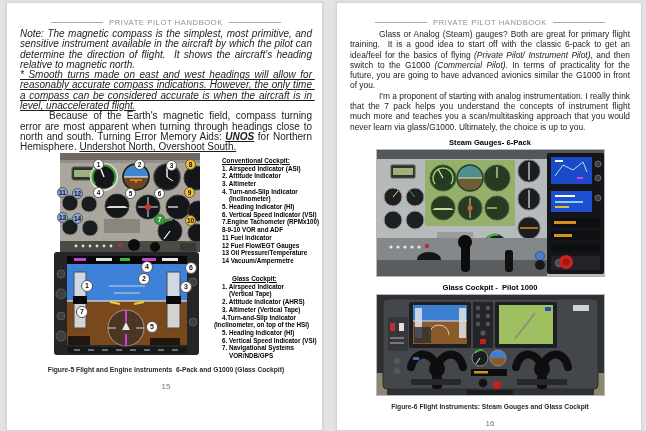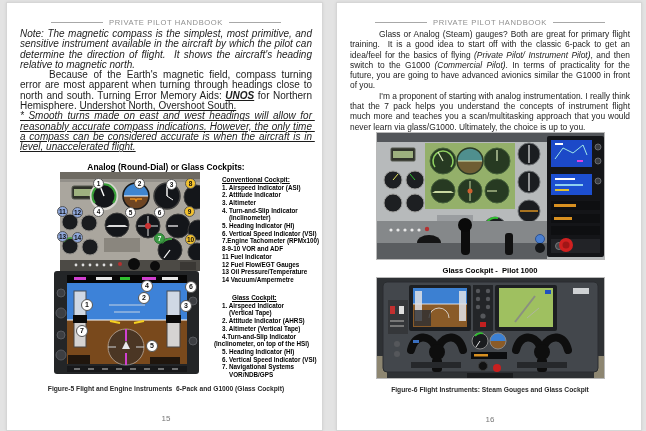--- a/index.html
+++ b/index.html
@@ -42,45 +42,44 @@
   .list-h { font-size:6.4px; font-weight:bold; text-decoration:underline;
     margin-bottom:1px; }
   .list-line { font-size:6.3px; font-weight:bold; line-height:7.7px; white-space:nowrap; }
   .list-line.cont { padding-left:7px; }
   .glass-block { margin-top:10px; }
   .fig5-lists .block1 { padding-left:14px; }
   .glass-block { padding-left:14px; }
 
   .cap { text-align:center; font-weight:bold; font-size:6.7px; color:#2a2a2a;
     margin-top:6px; white-space:pre-wrap; }
-  .pagenum { text-align:center; font-size:8px; color:#777; margin-top:22px; }
+  .pagenum { text-align:center; font-size:8px; color:#777; margin-top:9px; }
 
   .rimg-title { text-align:center; font-weight:bold; font-size:7.6px; margin-top:6px;
     margin-bottom:2px; white-space:pre-wrap; }
   .rimg { width:229px; margin:0 auto; border:1px solid #b9b9b9; }
   .rimg svg { display:block; }
 </style>
 </head>
 <body>
 
 <div class="page" id="page-left">
   <div class="hdr">
     <div class="hdr-rule"></div>
     <div class="hdr-text">PRIVATE PILOT HANDBOOK</div>
     <div class="hdr-rule"></div>
   </div>
 
 
   <p class="body it">Note: The magnetic compass is the simplest, most primitive, and sensitive instrument available in the aircraft by which the pilot can determine the direction of flight.  It shows the aircraft's heading relative to magnetic north.</p>
 
+  <p class="body it ul">* Smooth turns made on east and west headings will allow for reasonably accurate compass indications. However, the only time a compass can be considered accurate is when the aircraft is in level, unaccelerated flight.</p>
+
   <p class="body indent"><span>Because of the Earth's magnetic field, compass turning error are most apparent when turning through headings close to north and south. Turning Error Memory Aids: </span><span class="bi-ul">UNOS</span><span> for Northern Hemisphere. </span><span class="ul">Undershot North, Overshoot South.</span></p>
 
-  <p class="body it ul">* Smooth turns made on east and west headings will allow for reasonably accurate compass indications. However, the only time a compass can be considered accurate is when the aircraft is in level, unaccelerated flight.</p>
-
-  <div class="sec-h1">Analog (Round-Dial) or Glass Cockpits:</div>
 
   <div class="fig5-row">
     <div class="fig5-imgs">
 
       <div class="imgbox" style="width:140px;height:99px;margin-left:6px;">
         <svg width="140" height="99" viewBox="0 0 140 99">
           <rect width="140" height="99" fill="#aaa69e"></rect>
           <rect width="140" height="7" fill="#6e6a62"></rect>
           <rect y="7" width="140" height="3" fill="#93908a"></rect>
           <rect x="12" y="14" width="22" height="13" rx="2" fill="#2e3128" stroke="#55584e"></rect>
@@ -254,20 +253,21 @@
   <div class="hdr">
     <div class="hdr-rule"></div>
     <div class="hdr-text">PRIVATE PILOT HANDBOOK</div>
     <div class="hdr-rule"></div>
   </div>
 
   <p class="body indent" style="font-size:8.4px;"><span>Glass or Analog (Steam) gauges? Both are great for primary flight training.  It is a good idea to start off with the classic 6-pack to get an idea/feel for the basics of flying </span><span class="it">(Private Pilot/ Instrument Pilot)</span><span>, and then switch to the G1000 </span><span class="it">(Commercial Pilot)</span><span>. In terms of practicality for the future, you are going to have advanced avionics similar the G1000 in front of you.</span></p>
 
   <p class="body indent" style="font-size:8.4px;">I'm a proponent of starting with analog instrumentation. I really think that the 7 pack helps you understand the concepts of instrument flight much more and teaches you a scan/multitasking approach that you would never learn via glass/G1000. Ultimately, the choice is up to you.</p>
 
+  <div class="rimg-title">Steam Gauges- 6-Pack</div>
 
   <div class="rimg">
     <svg width="227" height="126" viewBox="0 0 227 126">
       <rect width="227" height="126" fill="#b7babb"></rect>
       <rect width="227" height="9" fill="#53565a"></rect>
       <rect x="14" y="15" width="24" height="13" rx="1" fill="#30332b" stroke="#55584e"></rect>
       <rect x="16" y="18" width="20" height="7" fill="#9db07e"></rect>
       <circle cx="16" cy="47" r="9" fill="#1d1f22" stroke="#9a9a98"></circle>
       <circle cx="38" cy="47" r="9" fill="#1d1f22" stroke="#9a9a98"></circle>
       <circle cx="16" cy="70" r="9" fill="#1d1f22" stroke="#9a9a98"></circle>

